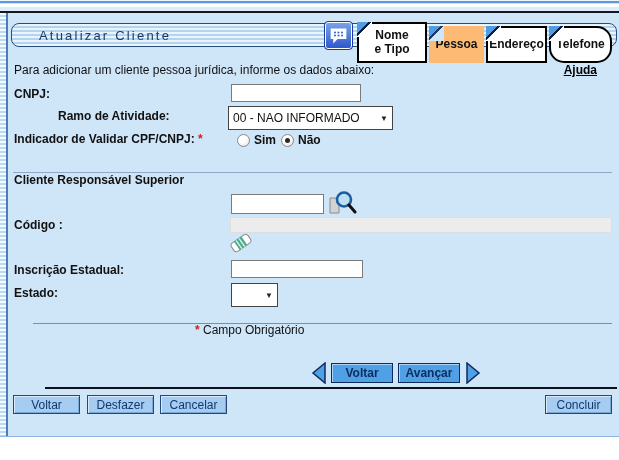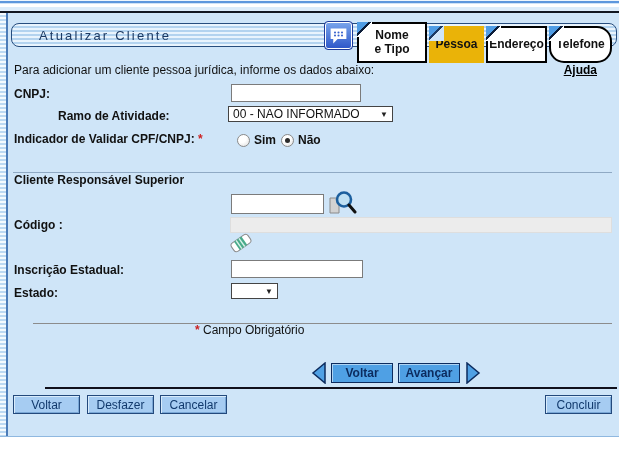--- a/index.html
+++ b/index.html
@@ -26,36 +26,36 @@
   .chat-btn { position:absolute; left:324px; top:8px; width:29px; height:29px;
     background:linear-gradient(180deg,#7aa6ec,#2c55c8); border:1px solid #1c3a9a; border-radius:4px;
     box-shadow:inset 0 0 0 1px #ffffff; display:flex; align-items:center; justify-content:center; cursor:pointer; }
 
   .tab { position:absolute; background:#fff; border:2px solid #000; display:flex; flex-direction:column;
     align-items:center; justify-content:center; font-weight:bold; font-size:12px; line-height:1.15;
     cursor:pointer; text-align:center; }
   .tab .notch { position:absolute; top:-2px; left:-2px; width:15px; height:15px;
     background:linear-gradient(135deg,#4f9ce4 0 8px,#0b1c38 8px 10px,#ffffff 10px); }
   .tab-nome     { left:357px; top:9px;  width:70px; height:41px; z-index:3; }
-  .tab-pessoa   { left:429px; top:13px; width:55px; height:37px; z-index:3; background:#eab308; border:none; }
+  .tab-pessoa   { left:429px; top:13px; width:55px; height:37px; z-index:3; background:#fdba74; border:none; }
   .tab-pessoa .notch { top:0; left:0; background:linear-gradient(135deg,#4f9ce4 0 8px,#1c3a63 8px 10px,#cfe5f8 10px); }
   .tab-endereco { left:486px; top:13px; width:61px; height:37px; z-index:3; }
   .tab-telefone { left:549px; top:13px; width:63px; height:37px; z-index:3;border-radius:15px; }
 
   .lbl { position:absolute; font-weight:bold; color:#111; white-space:nowrap; }
   .plain { font-weight:normal; }
   .req { color:#cc2222; font-weight:bold; }
 
   .ajuda { position:absolute; right:22px; top:50px; color:#000000; font-weight:bold;
     text-decoration:underline; cursor:pointer; }
 
   input.txt { position:absolute; height:18px; border:1px solid #7b7b7b; background:#fff;
     font-family:"Liberation Sans",sans-serif; font-size:12px; padding:1px 3px; }
 
-  .select { position:absolute; height:16px; background:#fff; border:1px solid #444;
+  .select { position:absolute; height:24px; background:#fff; border:1px solid #444;
     display:flex; align-items:center; justify-content:space-between; padding:0 4px; cursor:pointer; }
   .select .arrow { font-size:8px; color:#222; margin-left:4px; }
 
   .radio { position:absolute; width:13px; height:13px; border:1px solid #8a8a8a; border-radius:50%;
     background:radial-gradient(circle at 35% 30%,#ffffff 0 40%,#dcdcdc); cursor:pointer; }
   .radio.checked::after { content:""; position:absolute; left:3px; top:3px; width:5px; height:5px;
     border-radius:50%; background:#2b2b2b; }
 
   .divider1 { position:absolute; left:13px; top:159px; width:599px; height:1px; background:#8fa9c4; }
   .divider2 { position:absolute; left:33px; top:310px; width:579px; height:1px; background:#8c8c8c; }

